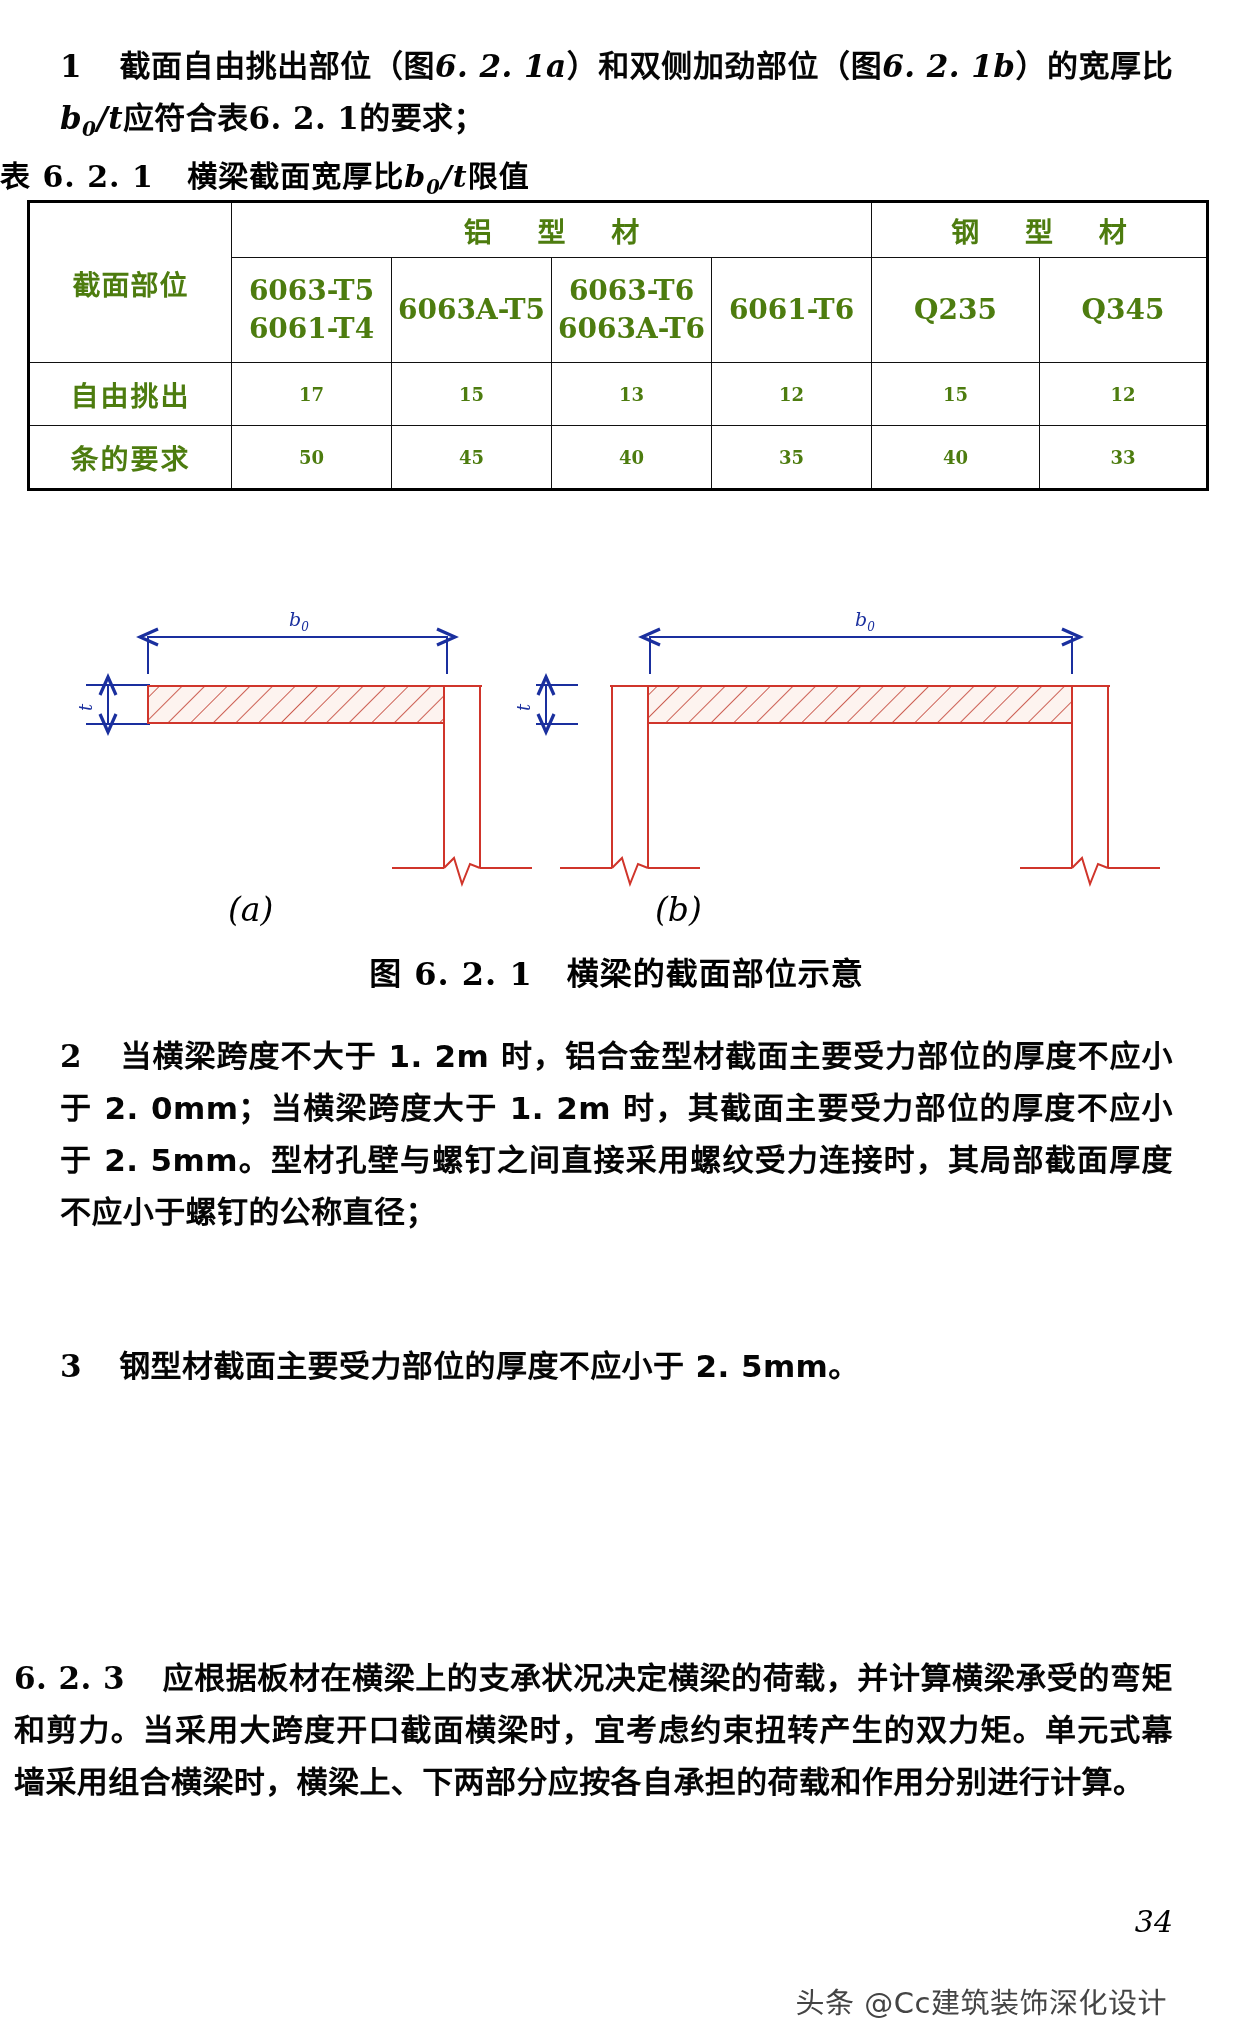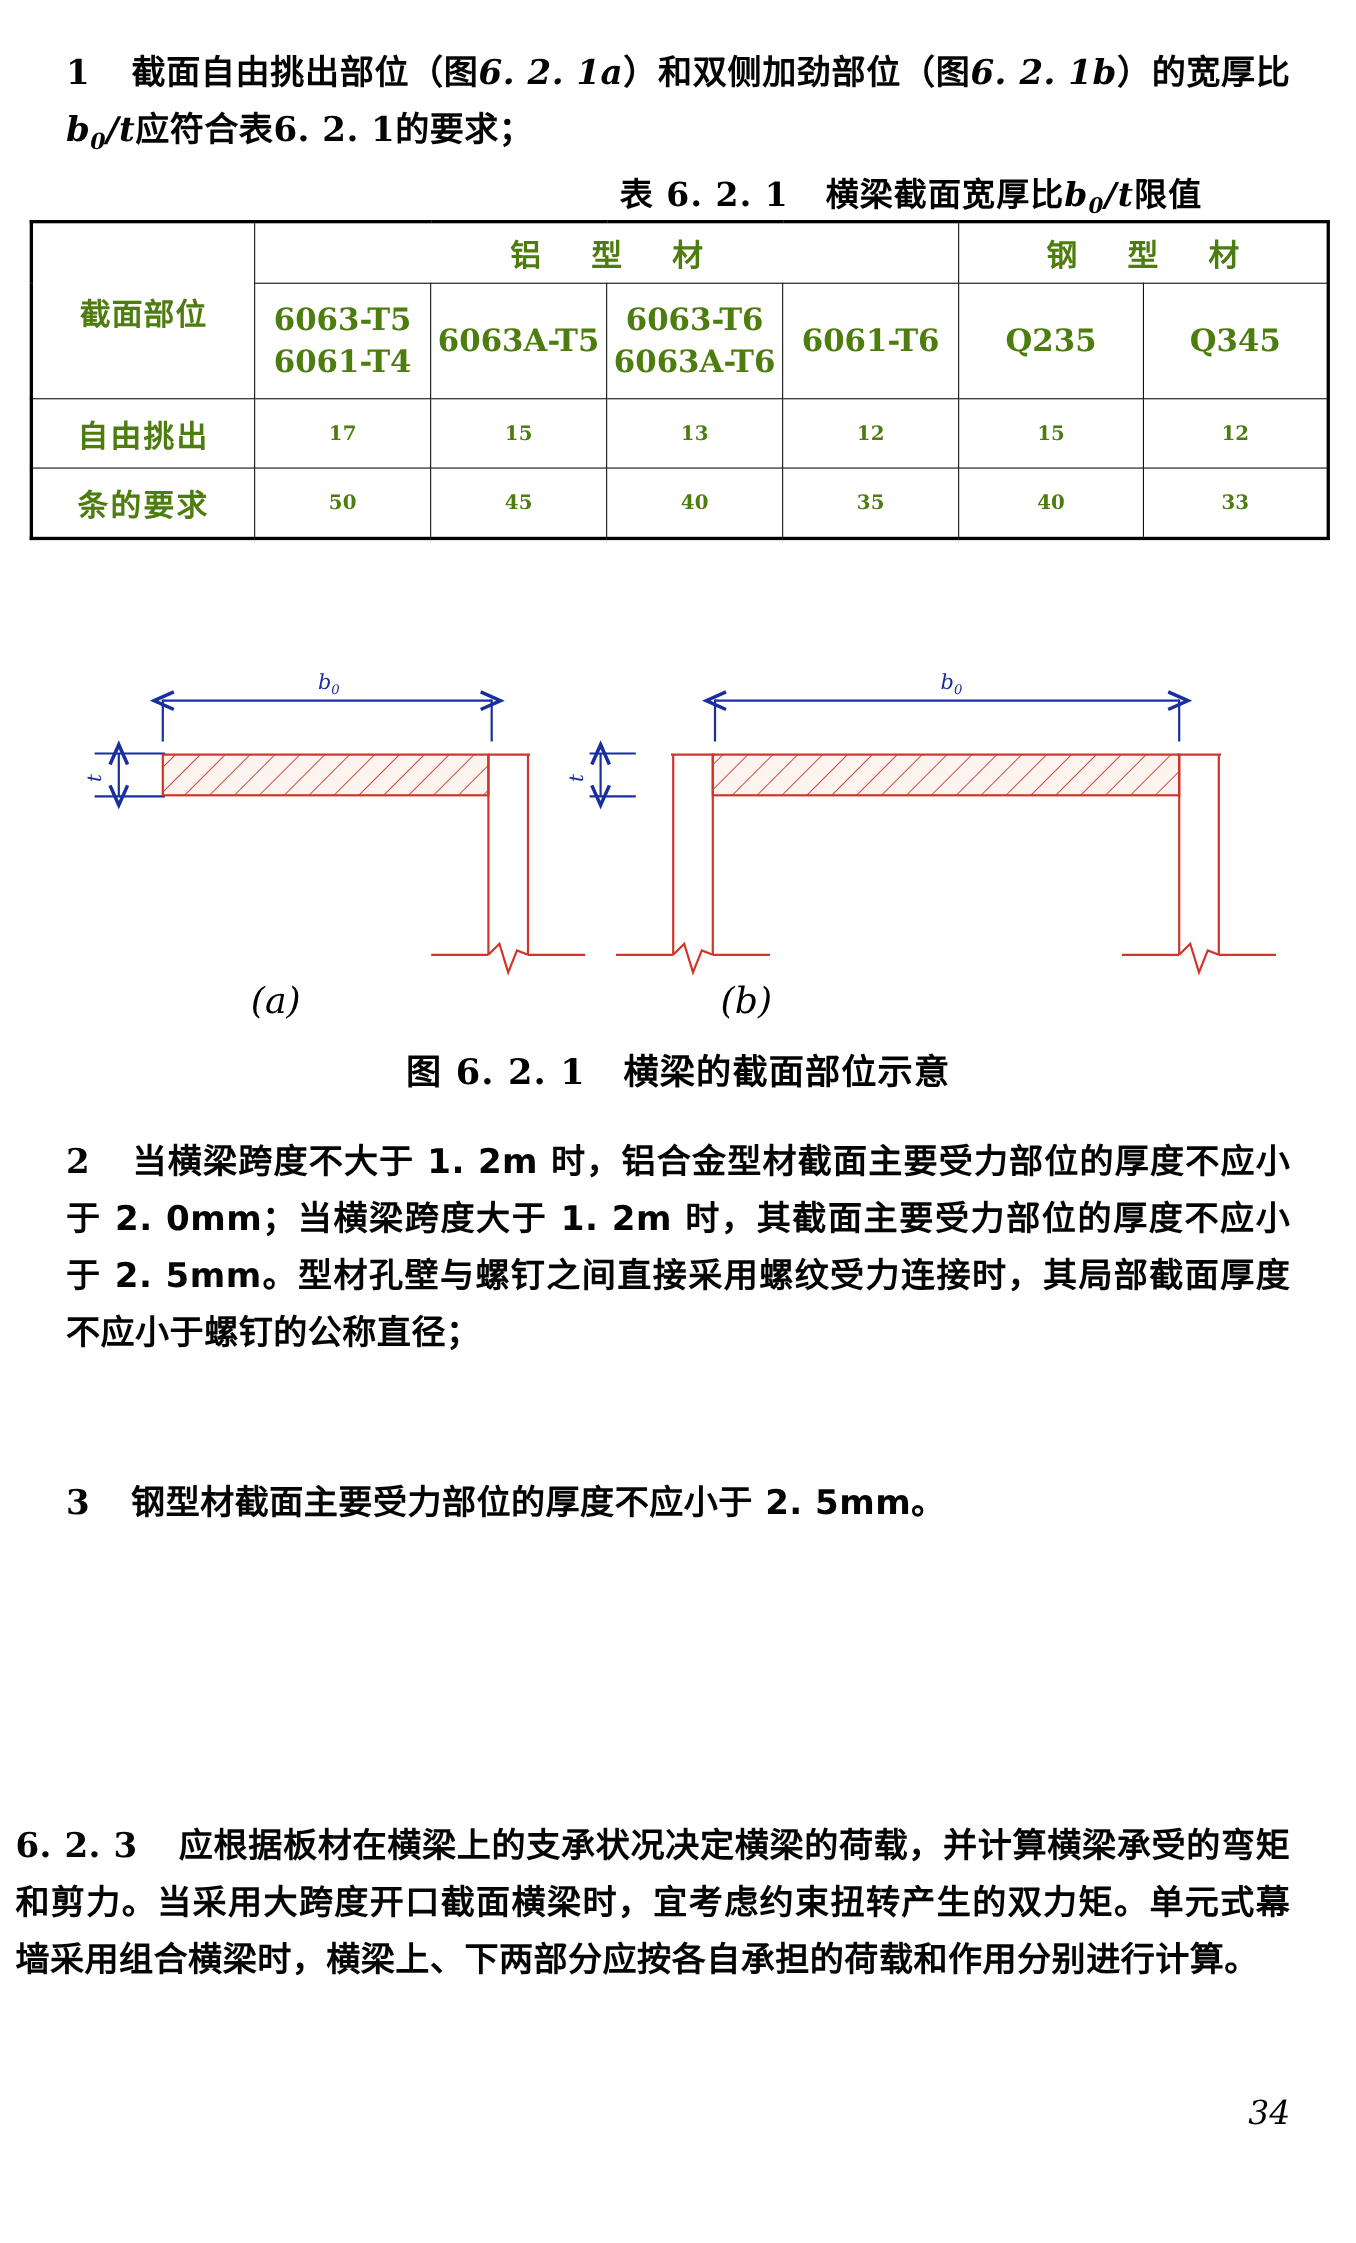--- a/index.html
+++ b/index.html
@@ -48,25 +48,24 @@
     font-style: italic;
     font-weight: 700;
   }
 
   
   .table-caption {
     position: absolute;
     left: 0;
     top: 152px;
     width: 1065px;
-    text-align: right;
+    text-align: left;
     font-size: 30px;
     font-weight: 700;
     letter-spacing: 1px;
-    margin-left: 28px;
   }
 
   
   .tbl-wrap {
     position: absolute;
     left: 27px;
     top: 200px;
     width: 1179px;
   }
   table.spec {
@@ -344,14 +343,15 @@
     <span style="display:inline-block;width:26px"></span><span>钢型材截面主要受力部位的厚度不应小于 2. 5mm。</span>
   </div>
 
 
   <div class="para" style="left:14px; top:1652px; width:1159px;">
     <span class="num-marker">6. 2. 3</span>
     <span style="display:inline-block;width:26px"></span><span>应根据板材在横梁上的支承状况决定横梁的荷载，并计算横梁承受的弯矩和剪力。当采用大跨度开口截面横梁时，宜考虑约束扭转产生的双力矩。单元式幕墙采用组合横梁时，横梁上、下两部分应按各自承担的荷载和作用分别进行计算。</span>
   </div>
 
   <div class="page-number">34</div>
+  <div class="watermark">头条 @Cc建筑装饰深化设计</div>
 
 </div>
 
 </body></html>

